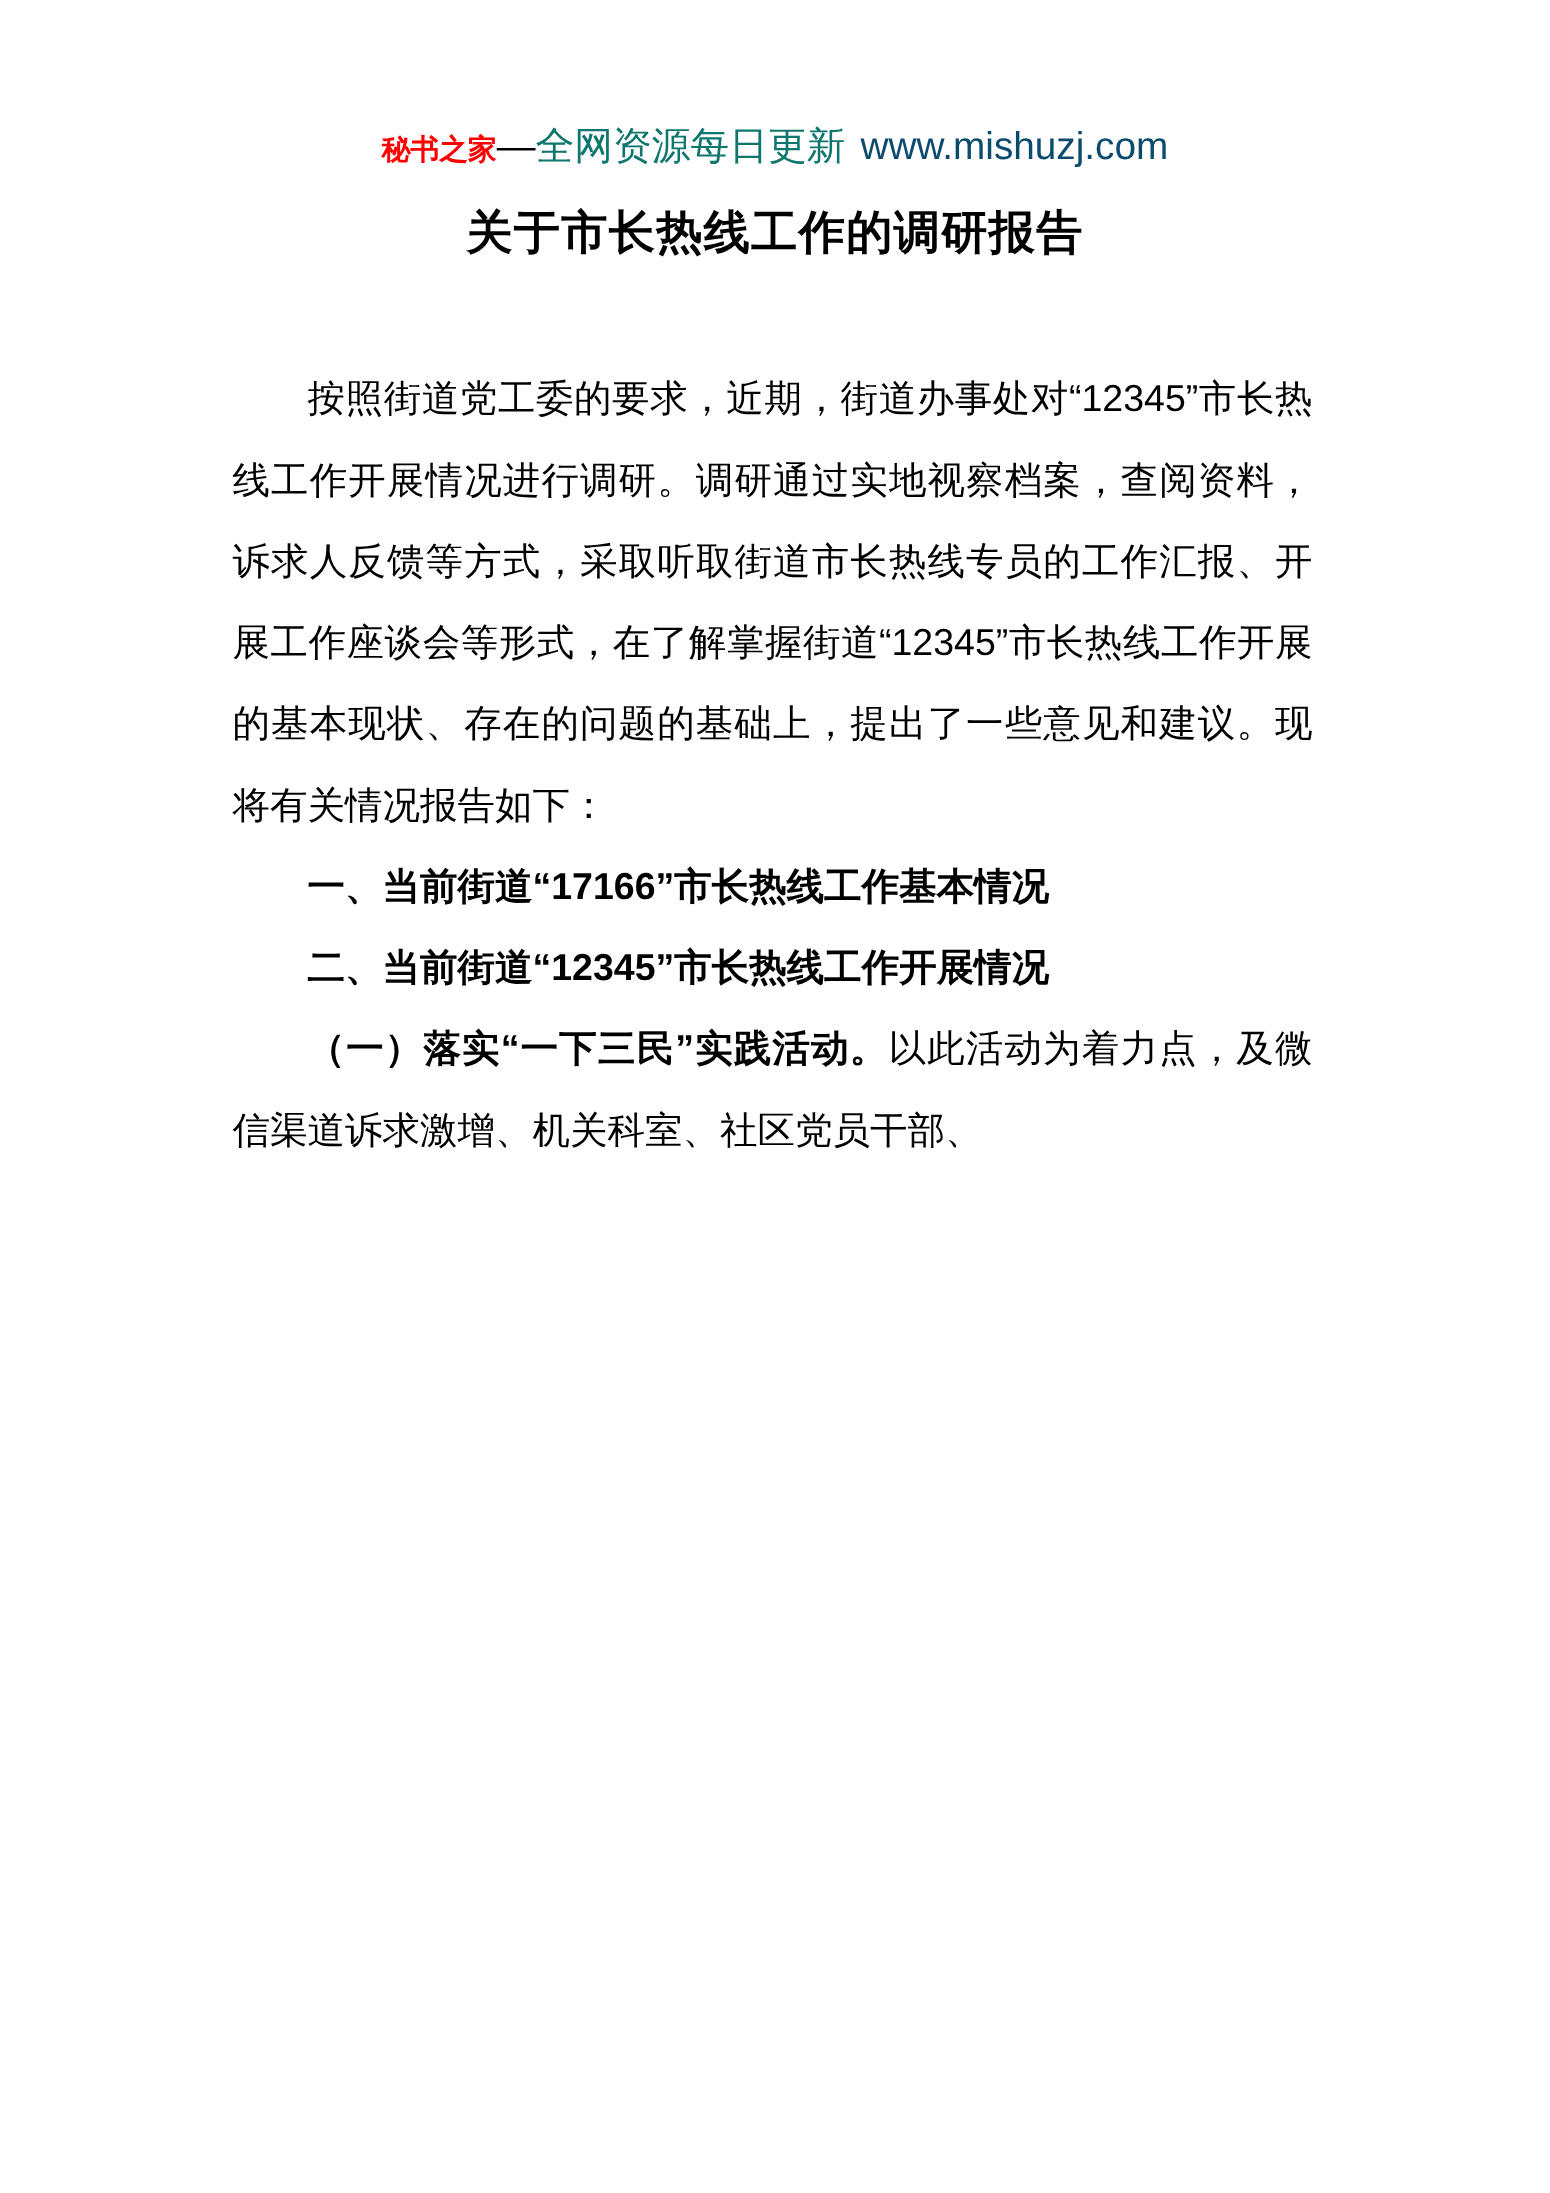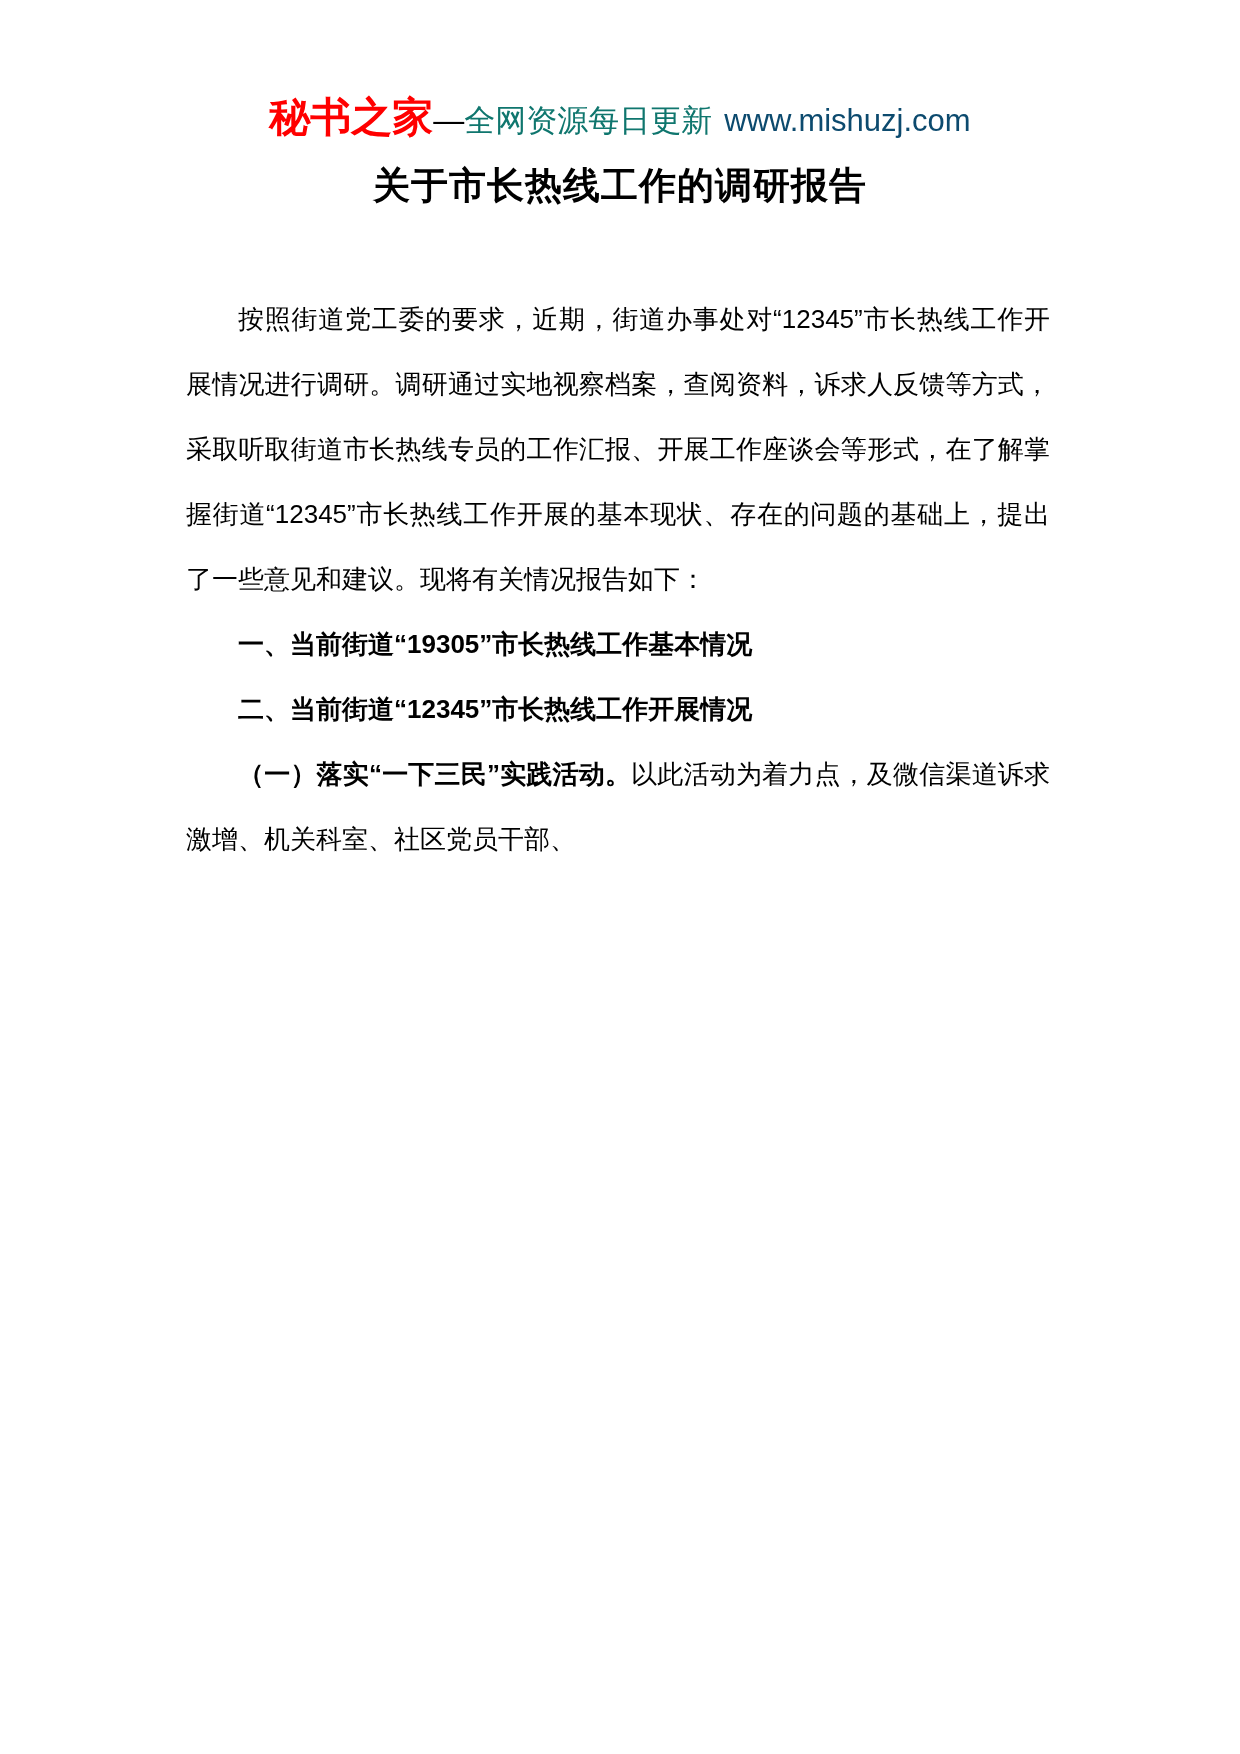--- a/index.html
+++ b/index.html
@@ -10,51 +10,51 @@
     color: #000000;
     overflow: hidden;
   }
   .page { position: relative; width: 1240px; height: 1754px; background: #ffffff; }
 
   .doc-header {
     position: absolute; top: 96px; left: 0; width: 100%;
     text-align: center; white-space: nowrap;
     font-size: 31px; line-height: 42px;
   }
-  .site-name { color: #ff0000; font-weight: 700; font-size: 41px; }
+  .site-name { color: #ff0000; font-weight: 700; font-size: 23px; }
   .header-dash { color: #000000; font-weight: 400; }
   .tagline { color: #0f766e; font-weight: 400; }
   .site-url { color: #0c4a6e; margin-left: 12px; }
 
   .doc-title {
     position: absolute; top: 158px; left: 0; width: 100%;
     margin: 0; text-align: center;
     font-size: 37px; font-weight: 700; line-height: 56px;
     letter-spacing: 1px;
   }
 
   .doc-body {
     position: absolute; top: 287px; left: 186px; width: 864px;
-    font-size: 26px; line-height: 65px;
+    font-size: 30px; line-height: 65px;
     text-align: justify; text-justify: inter-ideograph;
   }
   .doc-body p { margin: 0; padding: 0; text-indent: 2em; }
   .bold { font-weight: 700; }
 </style>
 </head>
 <body>
 
 <div class="page">
 
   <div class="doc-header">
     <span class="site-name">秘书之家</span><span class="header-dash">—</span><span class="tagline">全网资源每日更新</span><span class="site-url">www.mishuzj.com</span>
   </div>
 
   <h1 class="doc-title">关于市长热线工作的调研报告</h1>
 
   <div class="doc-body">
     <p>按照街道党工委的要求，近期，街道办事处对“12345”市长热线工作开展情况进行调研。调研通过实地视察档案，查阅资料，诉求人反馈等方式，采取听取街道市长热线专员的工作汇报、开展工作座谈会等形式，在了解掌握街道“12345”市长热线工作开展的基本现状、存在的问题的基础上，提出了一些意见和建议。现将有关情况报告如下：</p>
-    <p class="bold">一、当前街道“19305”市长热线工作基本情况</p>
+    <p class="bold">一、当前街道“17166”市长热线工作基本情况</p>
     <p class="bold">二、当前街道“12345”市长热线工作开展情况</p>
     <p><span class="bold">（一）落实“一下三民”实践活动。</span><span>以此活动为着力点，及微信渠道诉求激增、机关科室、社区党员干部、</span></p>
   </div>
 
 </div>
 
 </body></html>

